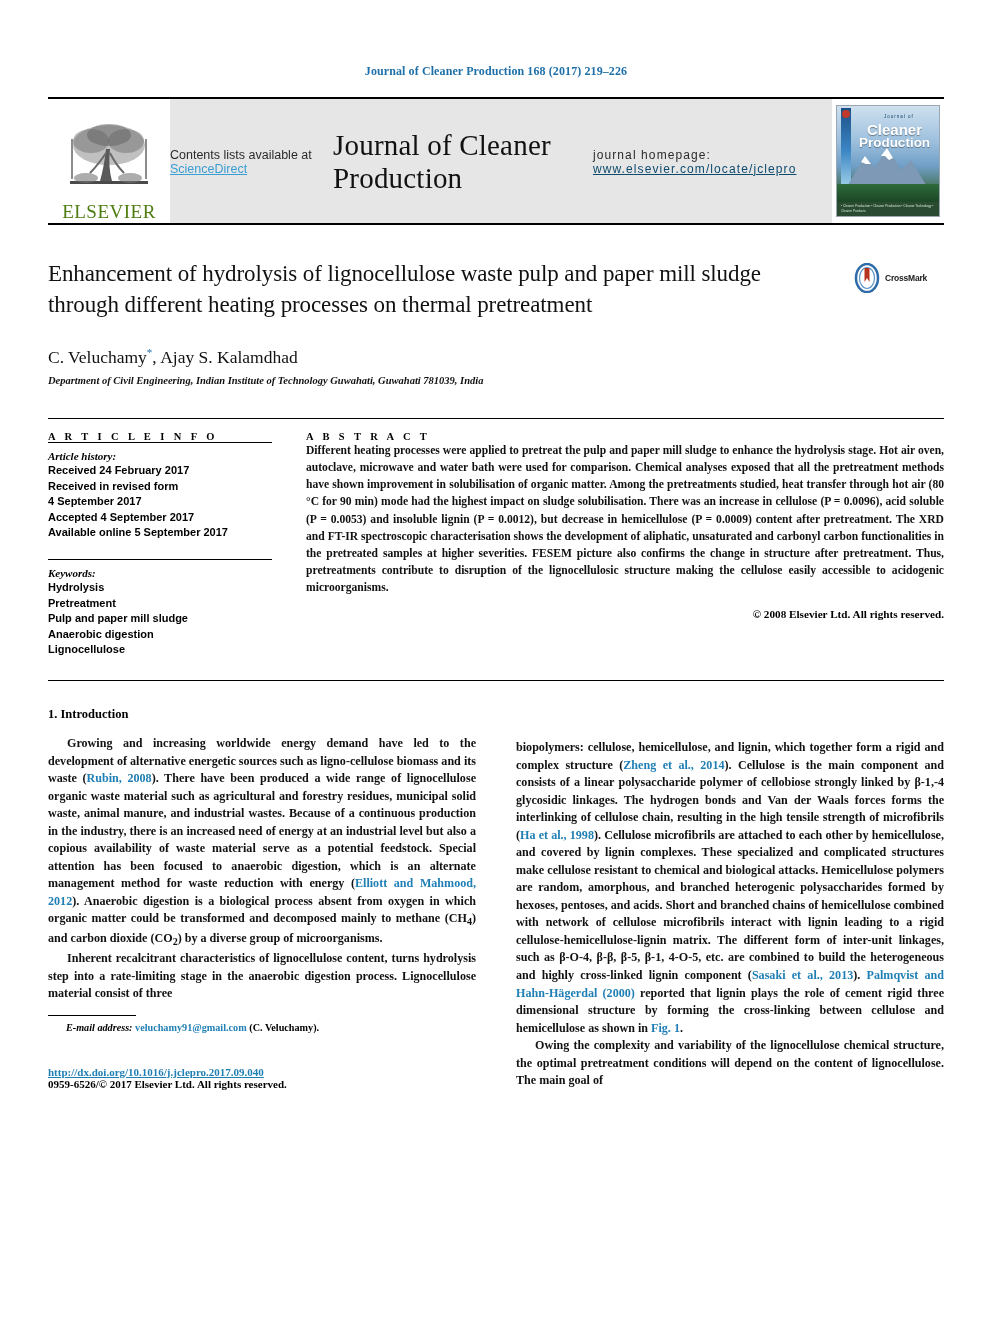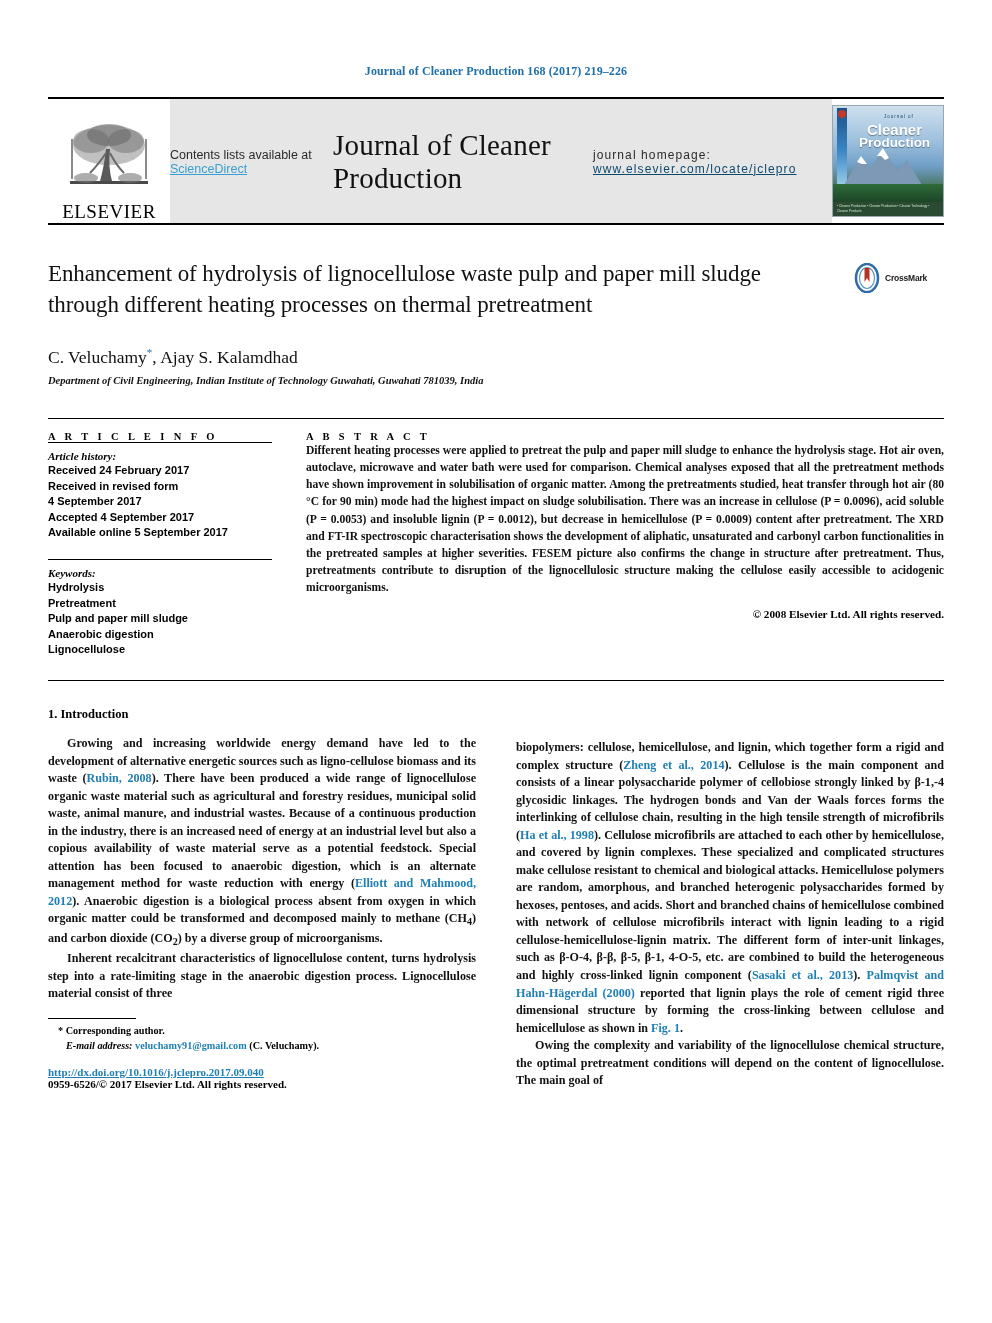--- a/index.html
+++ b/index.html
@@ -51,21 +51,21 @@
     align-items: center;
     justify-content: flex-end;
     padding-bottom: 2px;
     box-sizing: border-box;
     background: #fff;
   }
   .tree-svg { display:block; }
   .elsevier-word {
     font-family: "Liberation Serif", serif;
     font-size: 19px;
-    color: #000000;
+    color: #4d7c0f;
     letter-spacing: 0.5px;
     line-height: 1;
     margin-top: 1px;
   }
   .center-block {
     flex: 1 1 auto;
     background: #e6e6e6;
     display: flex;
     flex-direction: row;
     align-items: center;
@@ -98,21 +98,21 @@
   }
   .cover-block {
     width: 112px;
     flex: 0 0 112px;
     display: flex;
     align-items: center;
     justify-content: center;
     background: #fff;
   }
   .cover {
-    width: 112px;
+    width: 104px;
     height: 112px;
     position: relative;
     overflow: hidden;
     background: linear-gradient(180deg, #cfe0ef 0%, #9dc0dd 32%, #6f9ec6 55%, #3f6b46 78%, #27512f 100%);
     border: 1px solid #9aa7b2;
     box-sizing: border-box;
   }
   .cover .spine {
     position: absolute; left: 4px; top: 2px; bottom: 2px; width: 10px;
     background: linear-gradient(180deg,#1b4f86,#3b86c4 40%,#9fd0ea 75%,#dff0fa);
@@ -286,21 +286,21 @@
     margin-bottom: 5px;
   }
   .fn-line {
     font-family: "Liberation Serif", serif;
     font-size: 10.2px;
     font-weight: bold;
     line-height: 1.45;
     padding-left: 10px;
   }
   .fn-line .em { font-style: italic; }
-  .doi-block { margin-top: 12px; }
+  .doi-block { margin-top: 30px; }
   .doi-link {
     font-family: "Liberation Serif", serif;
     font-size: 11px;
     font-weight: bold;
     color: #1f7fb5;
     display: block;
   }
   .issn-line {
     font-family: "Liberation Serif", serif;
     font-size: 11px;
@@ -426,24 +426,20 @@
   <div class="body-rule"></div>
 
   <div class="columns">
     <div class="col">
       <h2 class="sec-title">1. Introduction</h2>
       <p class="bodytext"><span>Growing and increasing worldwide energy demand have led to the development of alternative energetic sources such as ligno-cellulose biomass and its waste (</span><a class="ref" href="#">Rubin, 2008</a><span>). There have been produced a wide range of lignocellulose organic waste material such as agricultural and forestry residues, municipal solid waste, animal manure, and industrial wastes. Because of a continuous production in the industry, there is an increased need of energy at an industrial level but also a copious availability of waste material serve as a potential feedstock. Special attention has been focused to anaerobic digestion, which is an alternate management method for waste reduction with energy (</span><a class="ref" href="#">Elliott and Mahmood, 2012</a><span>). Anaerobic digestion is a biological process absent from oxygen in which organic matter could be transformed and decomposed mainly to methane (CH<sub>4</sub>) and carbon dioxide (CO<sub>2</sub>) by a diverse group of microorganisms.</span></p>
       <p class="bodytext"><span>Inherent recalcitrant characteristics of lignocellulose content, turns hydrolysis step into a rate-limiting stage in the anaerobic digestion process. Lignocellulose material consist of three</span></p>
 
       <div class="left-col-bottom">
         <div class="fn-rule"></div>
-        <div class="fn-line">
-          <span>*</span>
-          <span>Corresponding author.</span>
-        </div>
         <div class="fn-line" style="padding-left:18px">
           <span class="em">E-mail address:</span>
           <a class="ref" href="#">veluchamy91@gmail.com</a>
           <span>(C. Veluchamy).</span>
         </div>
         <div class="doi-block">
           <a class="doi-link" href="#">http://dx.doi.org/10.1016/j.jclepro.2017.09.040</a>
           <span class="issn-line">0959-6526/© 2017 Elsevier Ltd. All rights reserved.</span>
         </div>
       </div>

